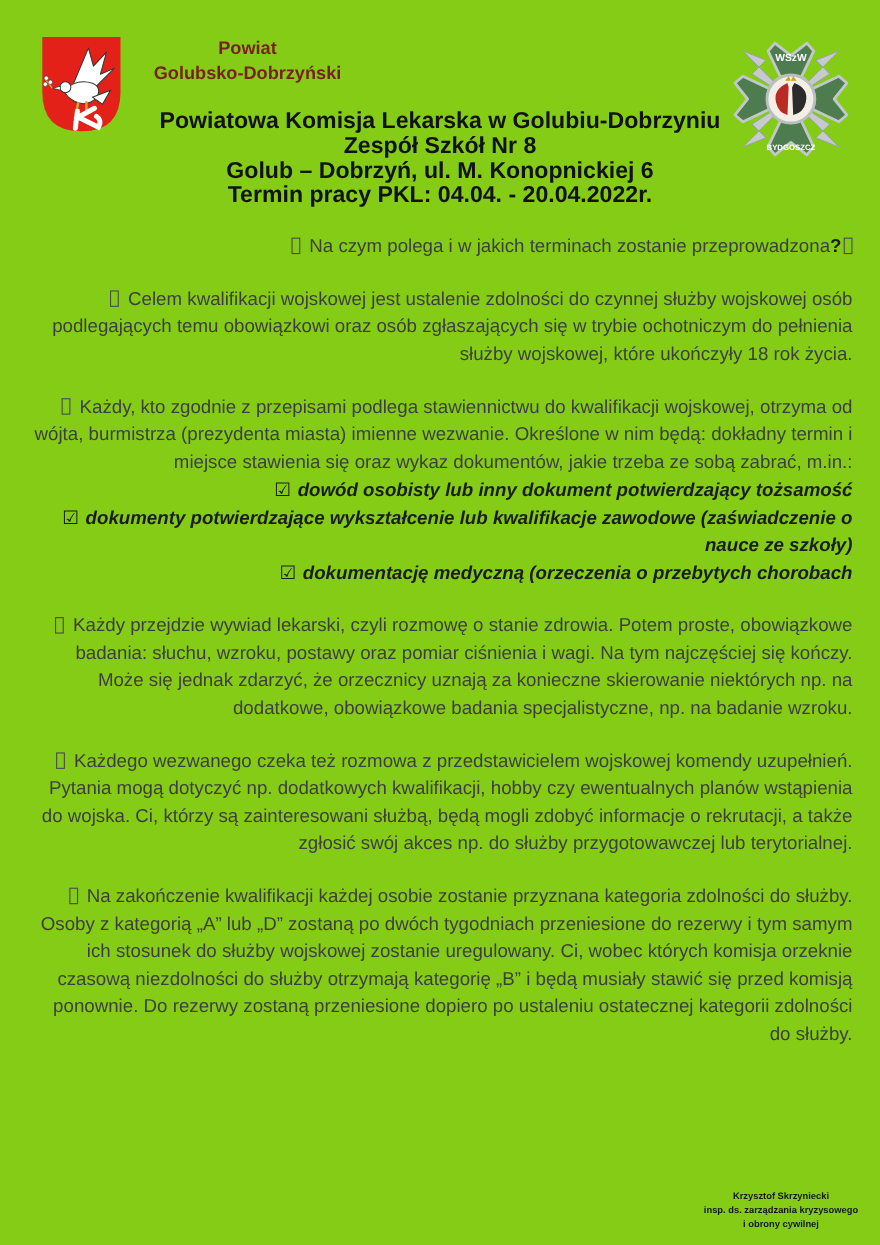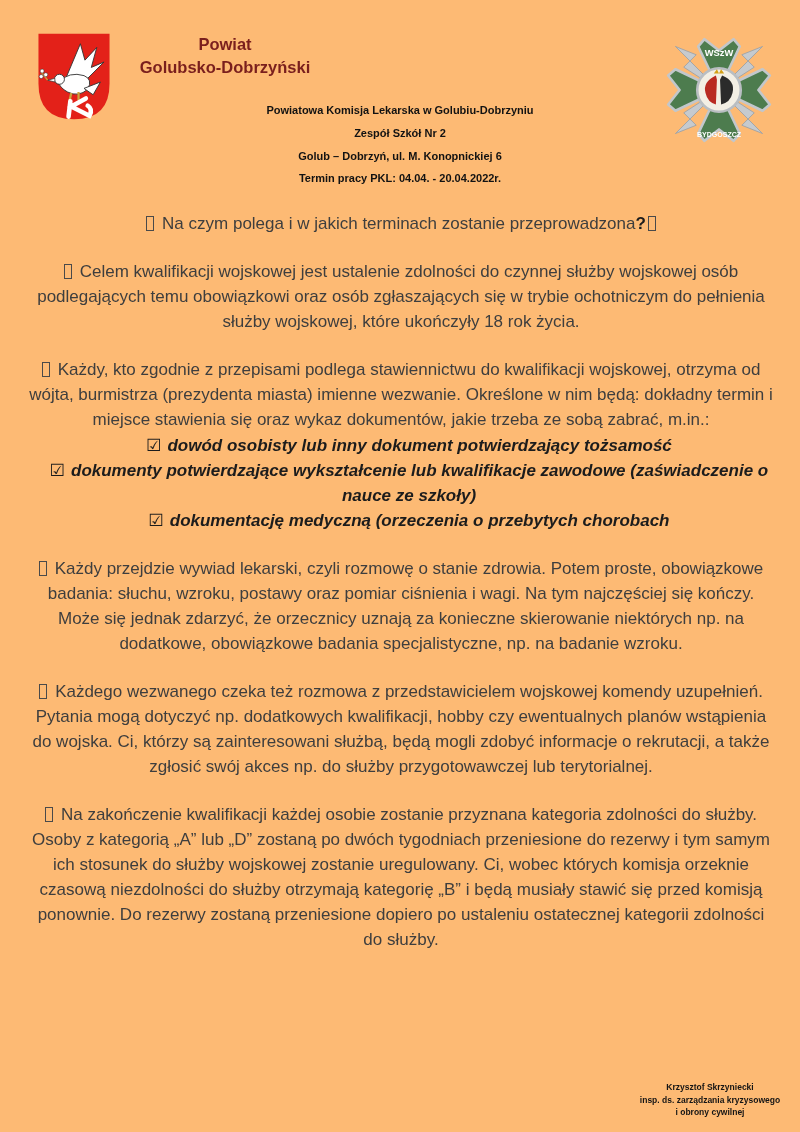--- a/index.html
+++ b/index.html
@@ -1,34 +1,34 @@
 <!DOCTYPE html>
 <html><head>
 <meta charset="utf-8">
 <style>
   html,body { margin:0; padding:0; background:#fff; }
   .page {
-    position:relative; width:800px; height:1132px; background:#fdba74;
+    position:relative; width:800px; height:1132px; background:#84cc16;
     font-family:"Liberation Sans","DejaVu Sans",sans-serif; overflow:hidden;
   }
   
   .crest { position:absolute; left:33px; top:27px; width:82px; height:100px; }
   .org-title {
     position:absolute; left:90px; top:33px; width:270px; text-align:center;
     color:#7a1f1d; font-weight:bold; font-size:16.5px; line-height:23px;
   }
   .badge { position:absolute; left:663px; top:33px; width:112px; height:114px; }
   .pkl-header {
     position:absolute; left:0; top:99px; width:100%; text-align:center;
-    font-weight:bold; font-size:11px; line-height:22.8px; color:#121212;
+    font-weight:bold; font-size:21px; line-height:22.8px; color:#121212;
   }
   
   .bodycol {
     position:absolute; left:27px; top:211px; width:748px;
-    font-size:17px; line-height:25px; color:#3e3e3e; text-align:center;
+    font-size:17px; line-height:25px; color:#3e3e3e; text-align:right;
   }
   .para { margin:0 0 23px 0; }
   .para.no-gap { margin-bottom:1px; }
   .checks { margin:0 0 23px 16px;font-style:italic; }
   .check-line { font-weight:bold; color:#1c1c1c; }
   .check-glyph { margin-right:6px; font-weight:bold; }
   .qmark { color:#1c1c1c; font-weight:bold; }
   .tofu {
     display:inline-block; width:8px; height:15px; box-sizing:border-box;
     border:1.5px solid #4a4a4a; margin-right:8px; vertical-align:-2px;
@@ -91,21 +91,21 @@
     <circle cx="54" cy="54" r="21" fill="#f3efe4" stroke="#b9bec2" stroke-width="2.5"></circle>
     <path d="M51,40 Q38,46 41,57 Q43,66 51,68 L52,44 Z" fill="#b92b22"></path>
     <path d="M57,40 Q70,45 67,57 Q65,66 56,68 L55,44 Z" fill="#2b2b2b"></path>
     <path d="M49,38 L52,34 L54,38 L56,34 L59,38 Z" fill="#d4a017"></path>
     <text x="54" y="21" text-anchor="middle" font-size="9" font-weight="bold" fill="#ffffff">WSzW</text>
     <text x="54" y="99" text-anchor="middle" font-size="6.8" font-weight="bold" fill="#ffffff">BYDGOSZCZ</text>
   </svg>
 
   <div class="pkl-header">
     <div>Powiatowa Komisja Lekarska w Golubiu-Dobrzyniu</div>
-    <div>Zespół Szkół Nr 2</div>
+    <div>Zespół Szkół Nr 8</div>
     <div>Golub – Dobrzyń, ul. M. Konopnickiej 6</div>
     <div>Termin pracy PKL: 04.04. - 20.04.2022r.</div>
   </div>
 
   <div class="bodycol">
 
     <p class="para"><span class="tofu"></span><span>Na czym polega i w jakich terminach zostanie przeprowadzona</span><span class="qmark">?</span><span class="tofu tofu-end"></span></p>
 
     <p class="para"><span class="tofu"></span><span>Celem kwalifikacji wojskowej jest ustalenie zdolności do czynnej służby wojskowej osób podlegających temu obowiązkowi oraz osób zgłaszających się w trybie ochotniczym do pełnienia służby wojskowej, które ukończyły 18 rok życia.</span></p>
 

